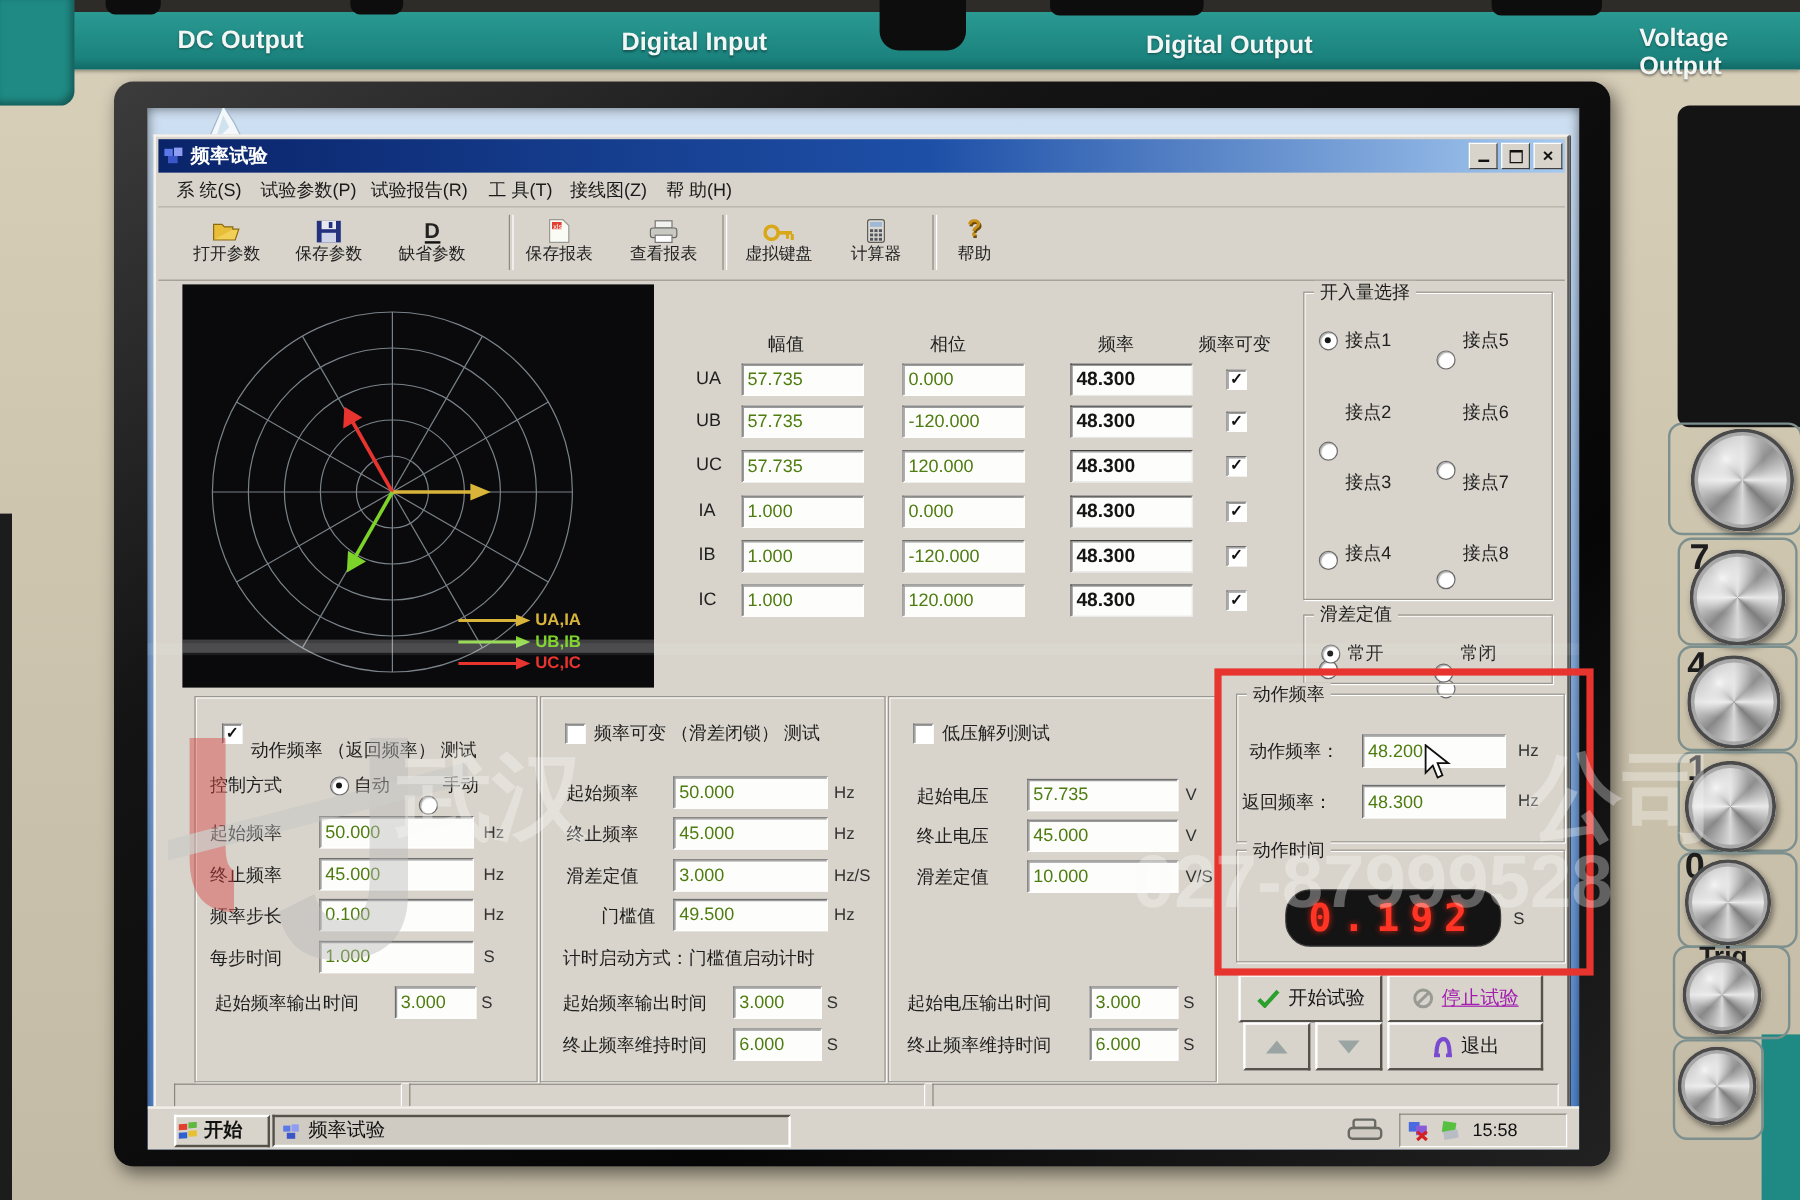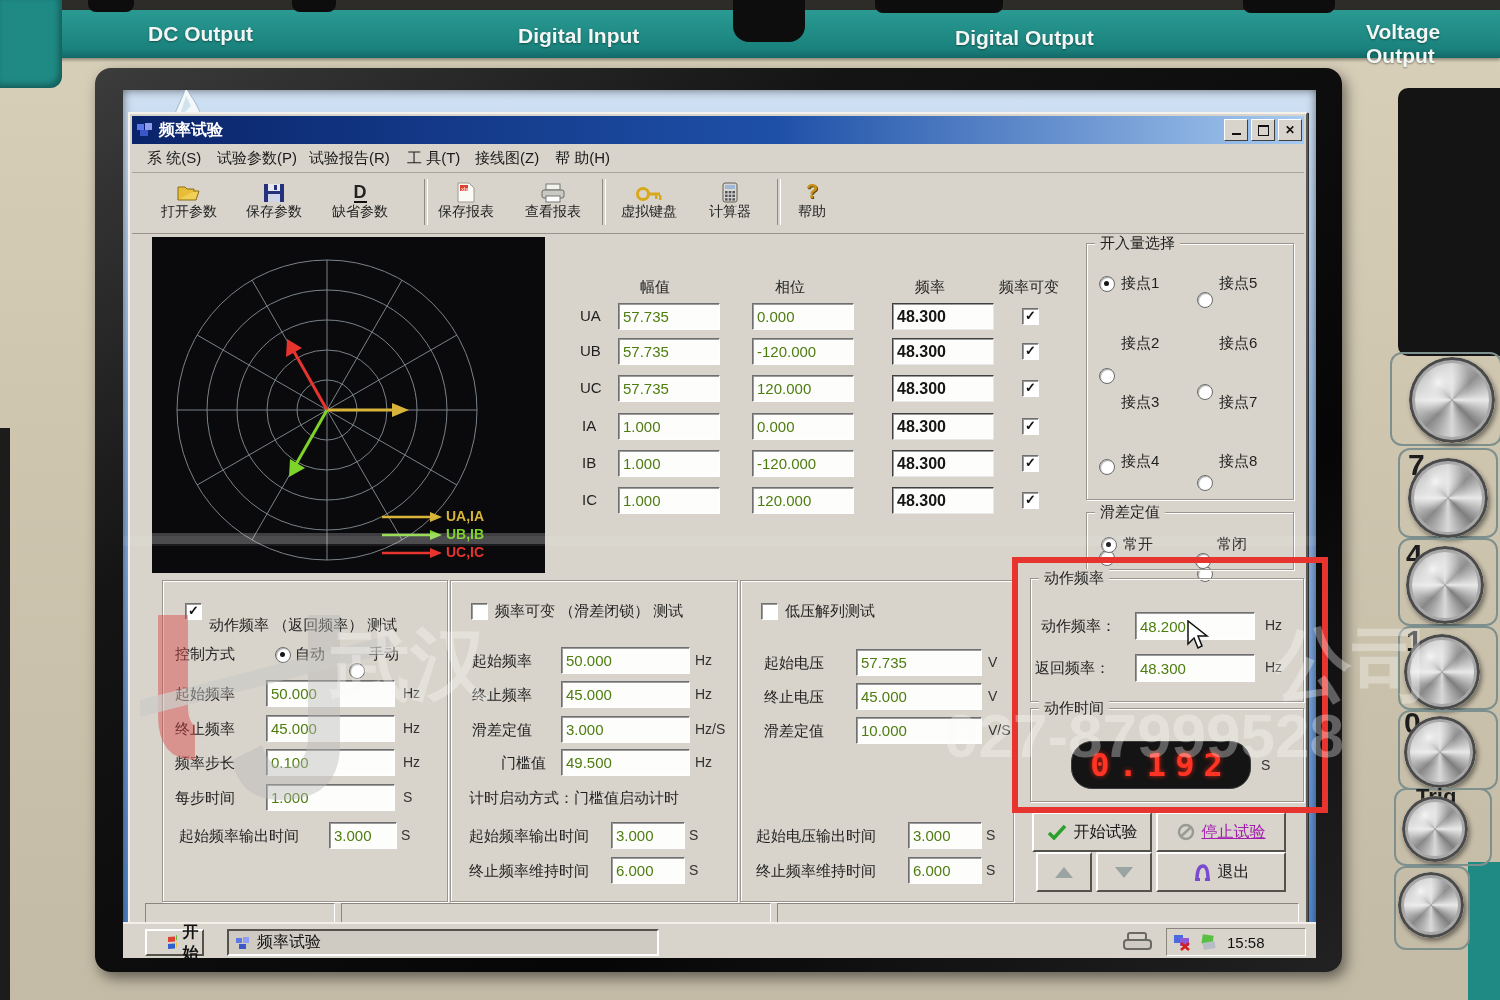--- a/index.html
+++ b/index.html
@@ -71,23 +71,23 @@
   .btn.disabled{color:#a21caf;text-decoration:underline;}
   .led{background:#141414;color:#ff3424;font-family:"DejaVu Sans Mono",monospace;font-weight:bold;
        font-size:32px;letter-spacing:9px;display:flex;align-items:center;justify-content:center;
        text-shadow:0 0 5px rgba(255,40,20,.8);border:1px solid #3a3a3a;}
   .statseg{position:absolute;top:0;height:18px;border:1px solid;border-color:#8a867e #fff #fff #8a867e;}
   .tri-up{width:0;height:0;border-left:9px solid transparent;border-right:9px solid transparent;border-bottom:11px solid #9aa4a2;}
   .tri-down{width:0;height:0;border-left:9px solid transparent;border-right:9px solid transparent;border-top:11px solid #9aa4a2;}
 
   
   .taskbar{left:123px;top:922px;width:1193px;height:36px;background:#d8d4cb;border-top:2px solid #f2efe9;position:absolute;}
-  .startbtn{position:absolute;left:22px;top:5px;width:59px;height:27px;background:#d8d4cb;
+  .startbtn{position:absolute;left:22px;top:5px;width:80px;height:27px;background:#d8d4cb;
             border:2px solid;border-color:#fff #55524c #55524c #fff;display:flex;align-items:center;gap:5px;
-            font-size:16px;font-weight:bold;color:#111;padding-left:20px;box-sizing:border-box;}
+            font-size:16px;font-weight:bold;color:#111;padding-left:1px;box-sizing:border-box;}
   .taskbtn{position:absolute;left:104px;top:5px;width:432px;height:27px;background:#cfcbc2;
            border:2px solid;border-color:#55524c #fff #fff #55524c;display:flex;align-items:center;gap:6px;
            font-size:16px;color:#111;padding-left:6px;box-sizing:border-box;}
   .tray{position:absolute;right:10px;top:4px;width:140px;height:28px;border:1px solid;border-color:#8a867e #fff #fff #8a867e;
         display:flex;align-items:center;gap:6px;padding:0 6px;box-sizing:border-box;}
 
   
   .redbox{left:1012px;top:557px;width:304px;height:244px;border:6px solid #e8342e;z-index:40;pointer-events:none;}
   .watermark{z-index:50;pointer-events:none;color:rgba(252,252,252,.33);font-weight:bold;}
   .cursor{z-index:60;pointer-events:none;}

